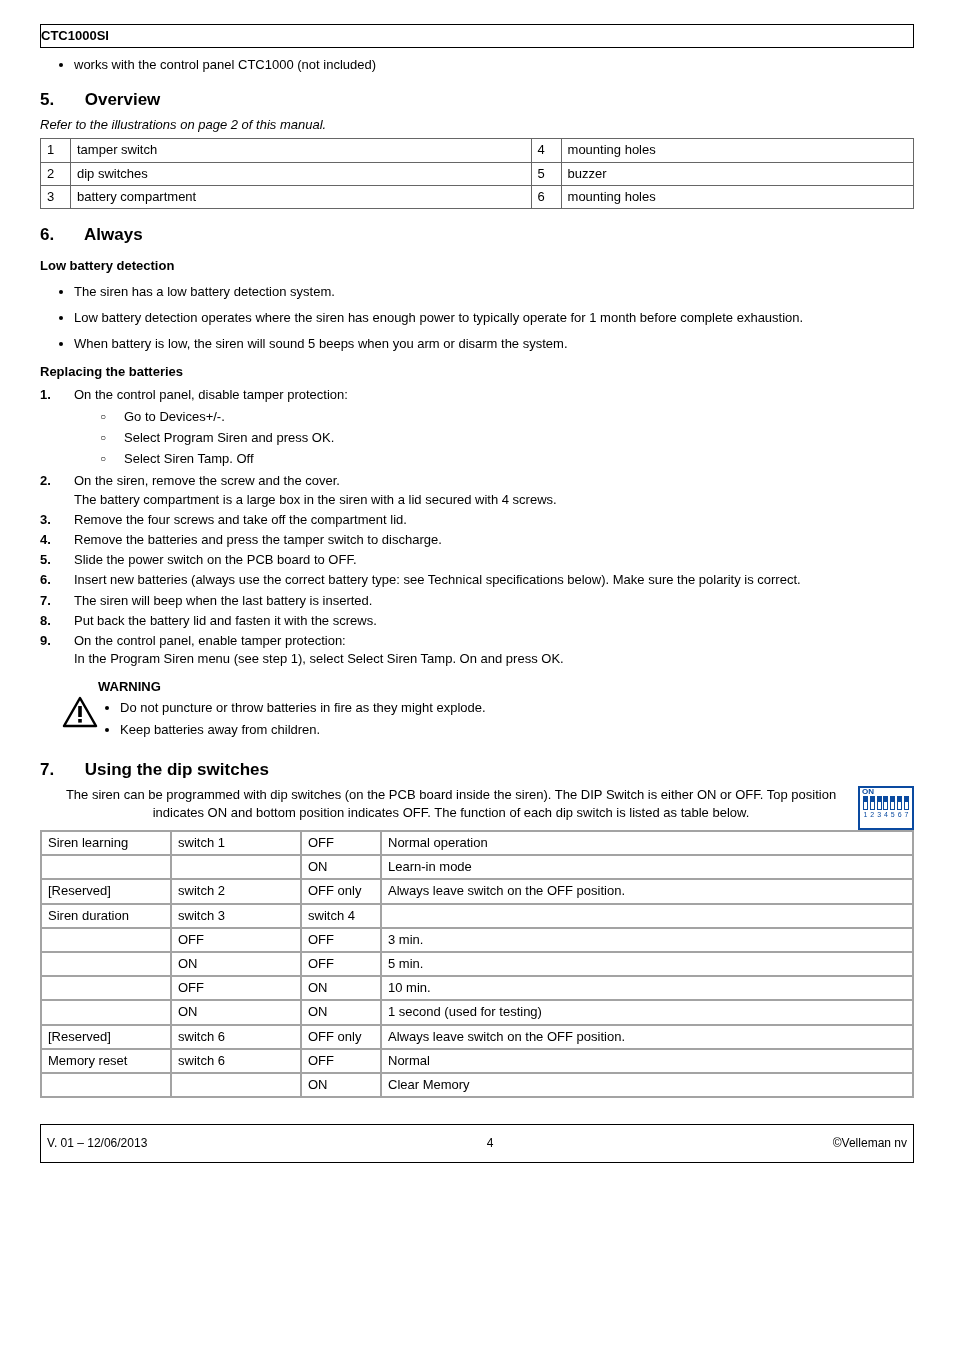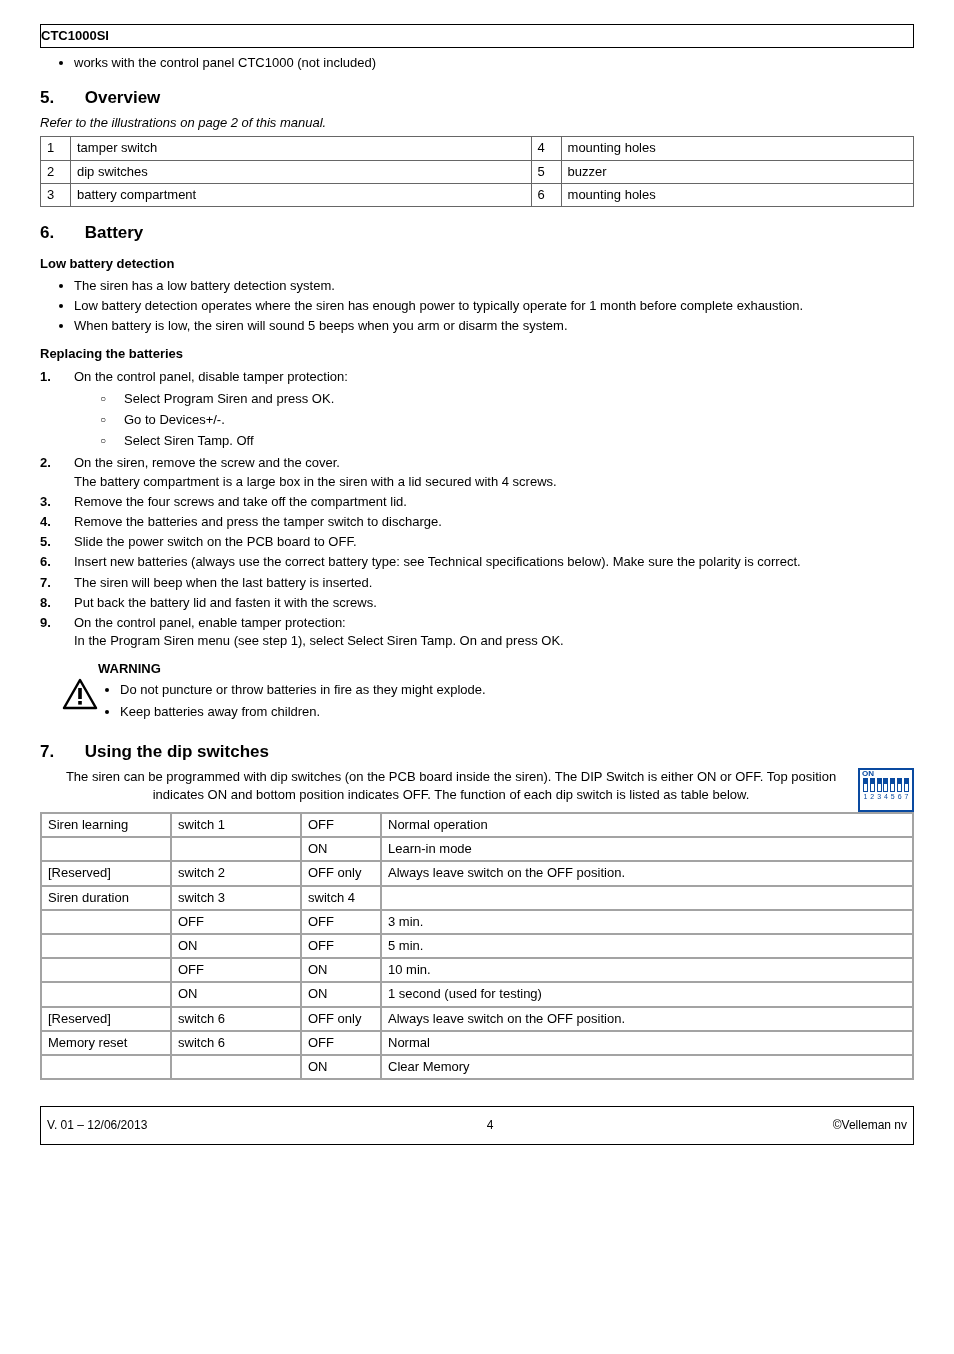--- a/index.html
+++ b/index.html
@@ -17,21 +17,21 @@
     text-align: left;
     font-weight: bold;
     padding: 2px 0;
     margin-bottom: 6px;
   }
   ul.bullet {
     list-style: disc;
     margin: 4px 0 10px 0;
     padding-left: 34px;
   }
-  ul.bullet li { margin: 2px 0; }
+  ul.bullet li { margin: 8px 0; }
   h2.section {
     font-size: 17px;
     font-weight: bold;
     margin: 14px 0 4px 0;
   }
   h2.section .num { display: inline-block; min-width: 40px; }
   .subhead {
     font-weight: bold;
     margin: 10px 0 4px 0;
   }
@@ -178,37 +178,37 @@
       <td class="num">3</td>
       <td>battery compartment</td>
       <td class="num2">6</td>
       <td>mounting holes</td>
     </tr>
   </tbody>
 </table>
 
 <h2 class="section">
   <span class="num">6.</span>
-  <span>Battery</span>
+  <span>Always</span>
 </h2>
 
 <div class="subhead">Low battery detection</div>
 <ul class="bullet">
   <li>The siren has a low battery detection system.</li>
   <li>Low battery detection operates where the siren has enough power to typically operate for 1 month before complete exhaustion.</li>
   <li>When battery is low, the siren will sound 5 beeps when you arm or disarm the system.</li>
 </ul>
 
 <div class="subhead">Replacing the batteries</div>
 <ol class="steps">
   <li>
     <span>On the control panel, disable tamper protection:</span>
     <ol class="substeps">
+      <li>Go to Devices+/-.</li>
       <li>Select Program Siren and press OK.</li>
-      <li>Go to Devices+/-.</li>
       <li>Select Siren Tamp. Off</li>
     </ol>
   </li>
   <li>
     <span>On the siren, remove the screw and the cover.</span><br>
     <span>The battery compartment is a large box in the siren with a lid secured with 4 screws.</span>
   </li>
   <li><span>Remove the four screws and take off the compartment lid.</span></li>
   <li><span>Remove the batteries and press the tamper switch to discharge.</span></li>
   <li><span>Slide the power switch on the PCB board to OFF.</span></li>

